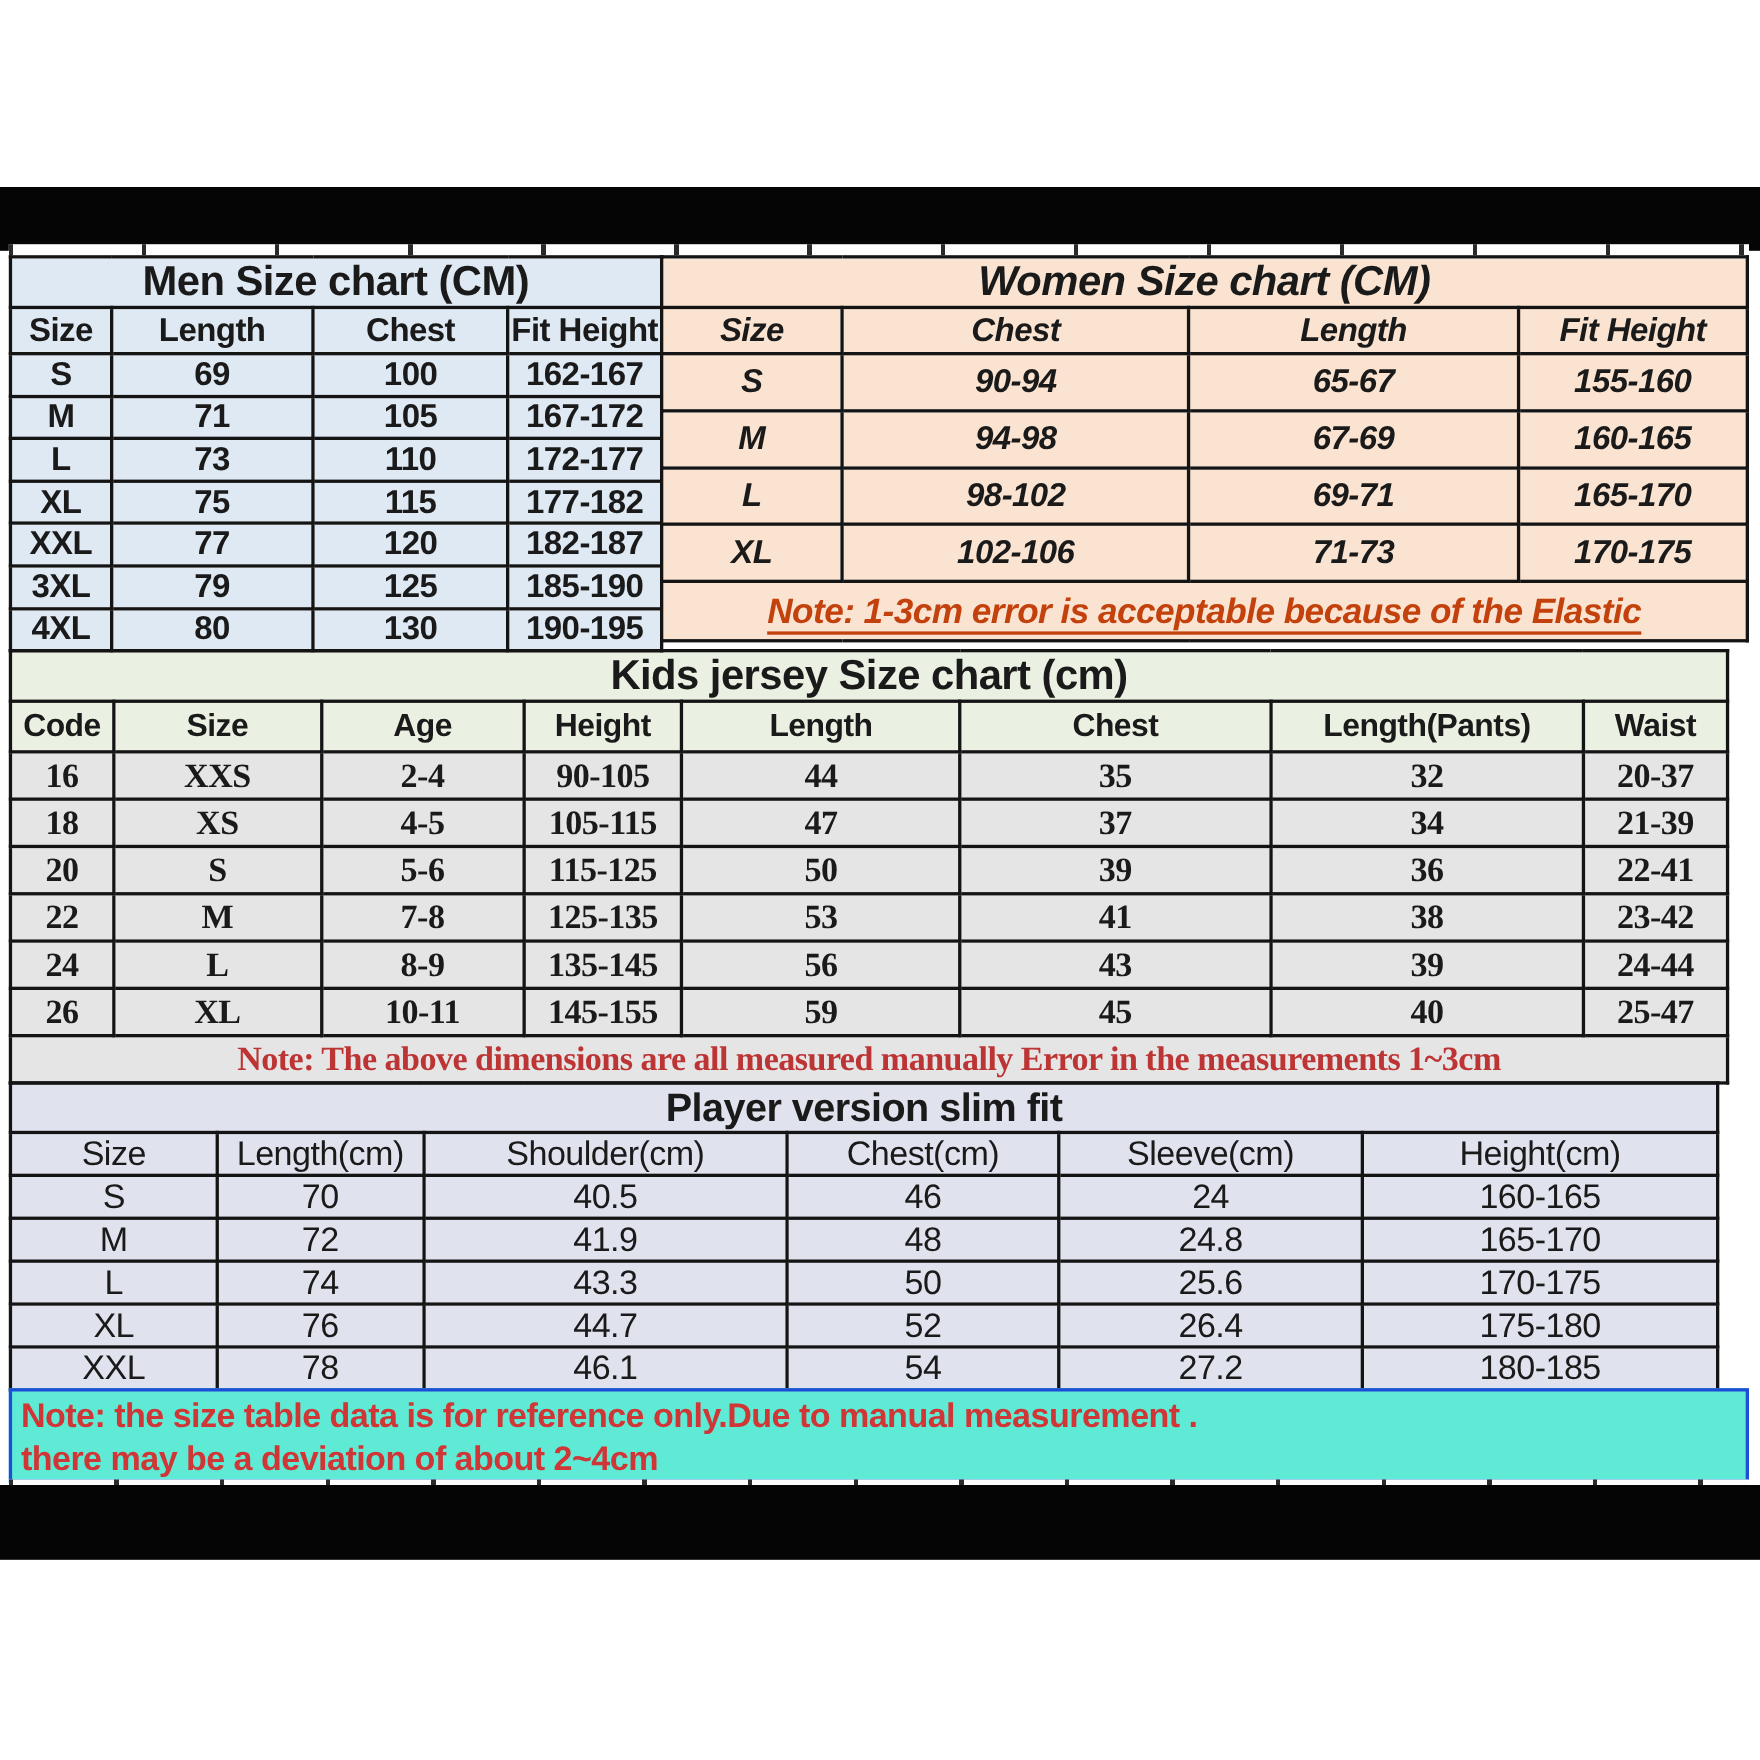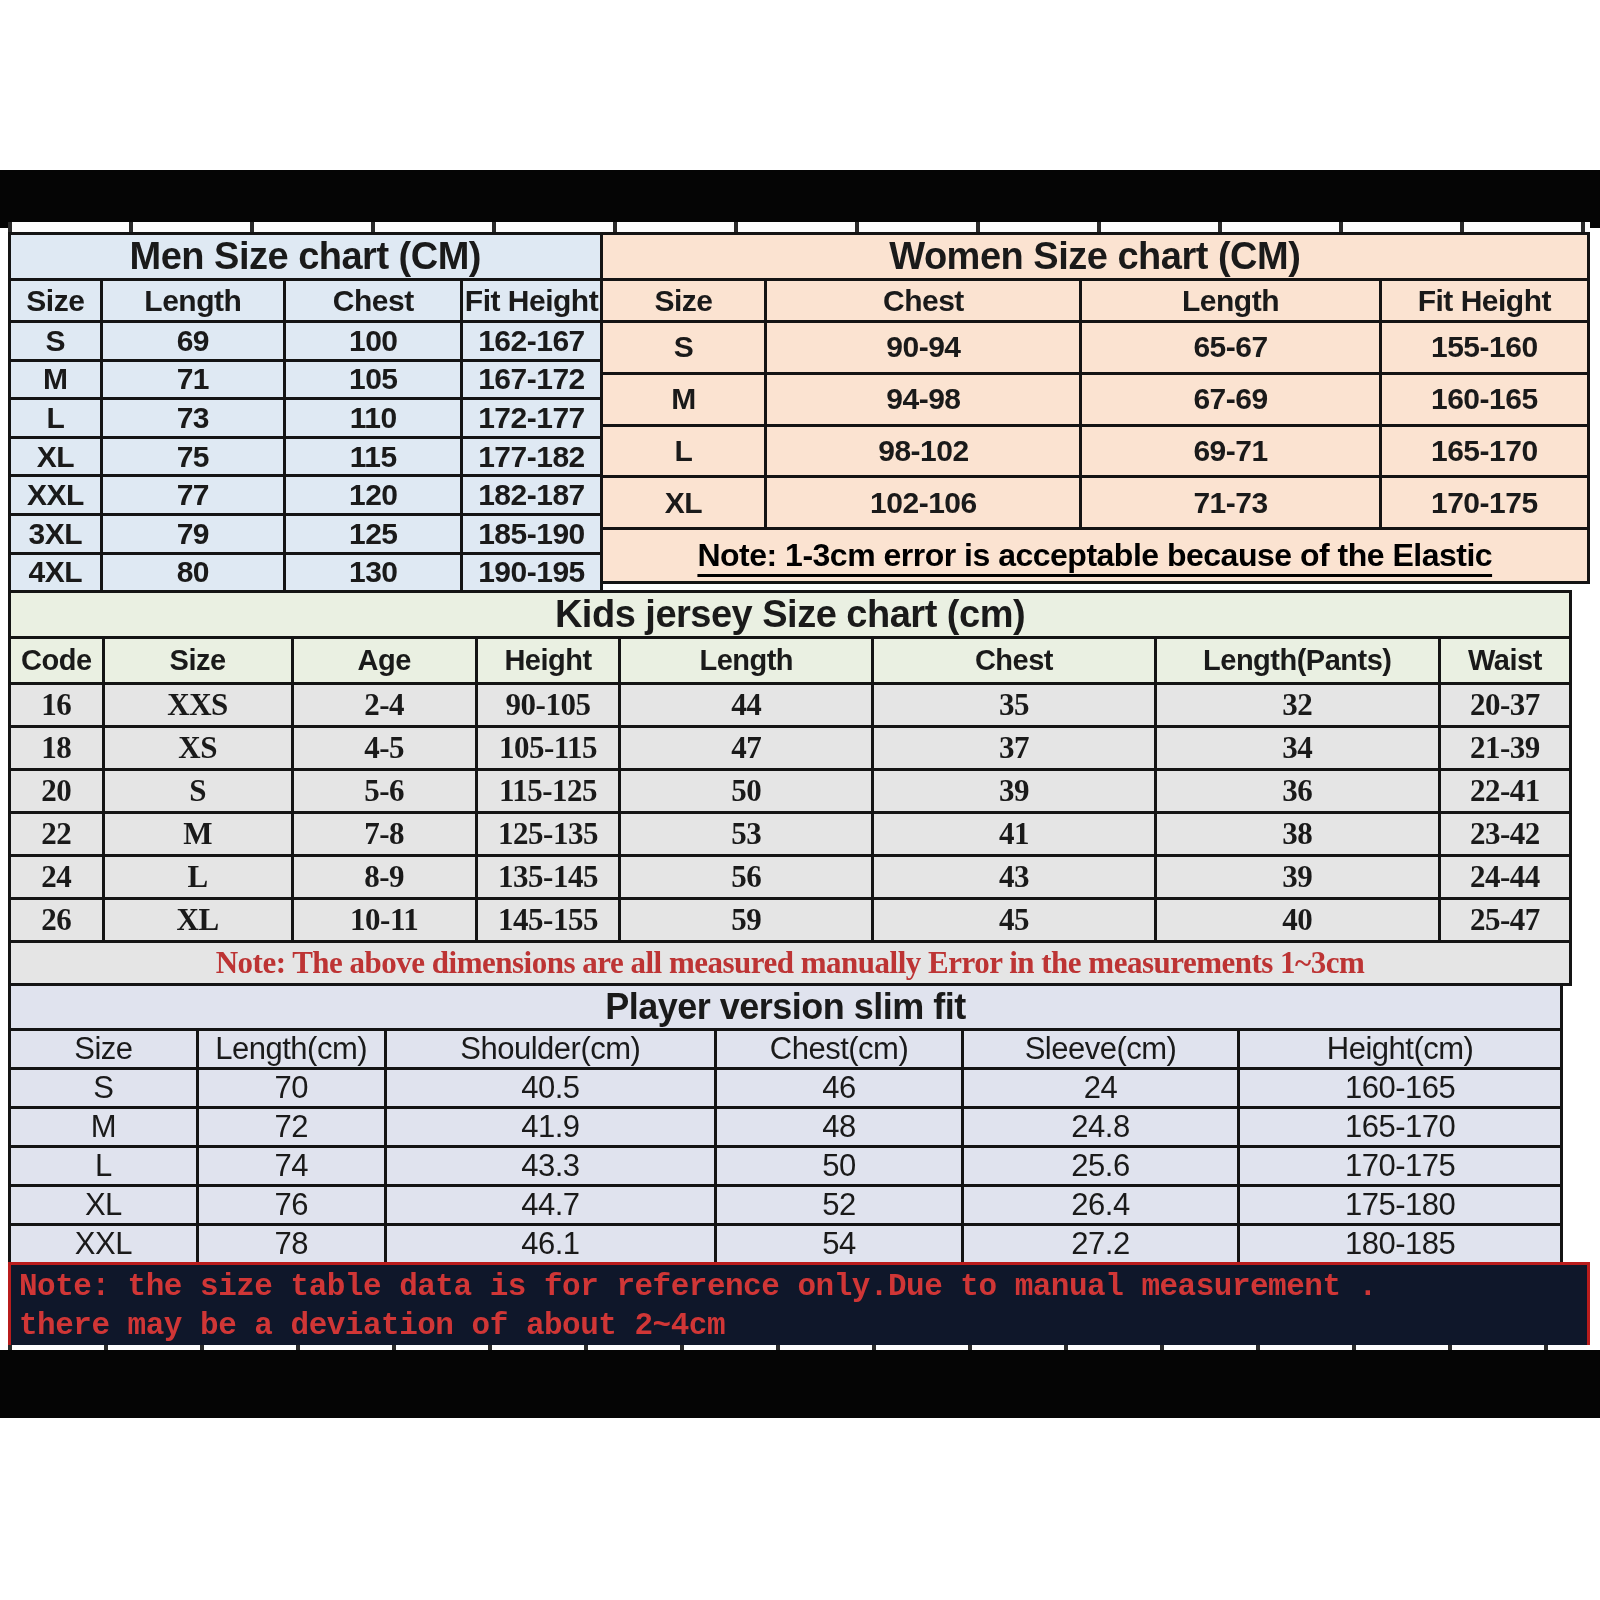--- a/index.html
+++ b/index.html
@@ -16,31 +16,31 @@
   .strip.bottomstrip{height:8px;margin-top:-3px;
          background-image:repeating-linear-gradient(90deg,#2a2a2a 0 4px,transparent 4px 96px);}
 
   table{border-collapse:collapse;table-layout:fixed;}
   td,th{border:3px solid #141414;text-align:center;vertical-align:middle;
         padding:0;overflow:hidden;white-space:nowrap;letter-spacing:-0.5px;}
 
   
   .upper{display:flex;align-items:stretch;}
   .tbl-men{width:617px;height:352px;}
-  .tbl-women{width:1028px;height:352px;margin-left:-3px;}
+  .tbl-women{width:1028px;height:352px;margin-left:-3px;font-style:italic;}
   .tbl-men td,.tbl-men th, .tbl-women td,.tbl-women th{
         font-size:30px;font-weight:700;}
   .tbl-men .t-title td,.tbl-women .t-title td{font-size:38px;font-weight:700;}
   .tbl-men .t-title{height:40px;}       .tbl-women .t-title{height:40px;}
   .tbl-men .t-head{height:42px;}        .tbl-women .t-head{height:42px;}
   .tbl-men tbody tr{height:38.6px;}     .tbl-women tbody tr{height:38.5px;}
   .tbl-men td,.tbl-men th{background:#dfe9f3;}
   .tbl-women td,.tbl-women th{background:#fbe3d1;}
   .women-note-cell{height:116px;}
-  .women-note-cell .note-text{color:#000000;font-size:32px;font-weight:700;
+  .women-note-cell .note-text{color:#c2410c;font-size:32px;font-weight:700;
         text-decoration:underline;text-decoration-thickness:3px;text-underline-offset:8px;}
 
   
   .tbl-kids{width:1564px;height:396px;margin-top:-3px;}
   .tbl-kids .t-title{height:44px;}
   .tbl-kids .t-title td{font-size:38px;font-weight:700;background:#eaf0e2;}
   .tbl-kids .t-head{height:46px;}
   .tbl-kids th{font-size:29px;font-weight:700;background:#eaf0e2;}
   .tbl-kids tbody tr{height:38.4px;}
   .tbl-kids tbody td{font-family:"Liberation Serif",serif;font-size:31px;font-weight:700;
@@ -52,22 +52,22 @@
   
   .tbl-player{width:1555px;height:272px;margin-top:-3px;}
   .tbl-player .t-title{height:44px;}
   .tbl-player .t-title td{font-size:36px;font-weight:700;background:#e0e3ee;}
   .tbl-player .t-head{height:38px;}
   .tbl-player th{font-size:31px;font-weight:400;background:#e0e3ee;}
   .tbl-player tbody tr{height:38px;}
   .tbl-player tbody td{font-size:31px;font-weight:400;background:#e0e3ee;}
 
   
-  .footer-note{margin-top:-3px;height:78px;border:3px solid #b91c1c;background:#0f172a;
-        padding:2px 0 0 8px;font-family:Liberation Mono, monospace;}
+  .footer-note{margin-top:-3px;height:78px;border:3px solid #1d4ed8;background:#5eead4;
+        padding:2px 0 0 8px;}
   .footer-note div{color:#d03636;font-size:31px;font-weight:700;line-height:39px;
         letter-spacing:-0.5px;white-space:nowrap;}
 </style>
 </head>
 <body>
 
 <div class="canvas">
 
   <div class="bar top"></div>
 

